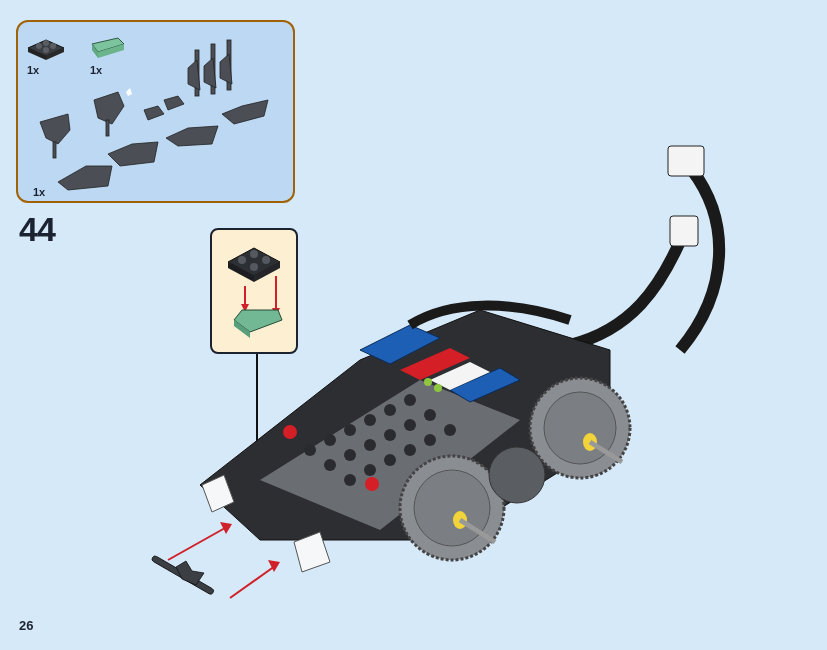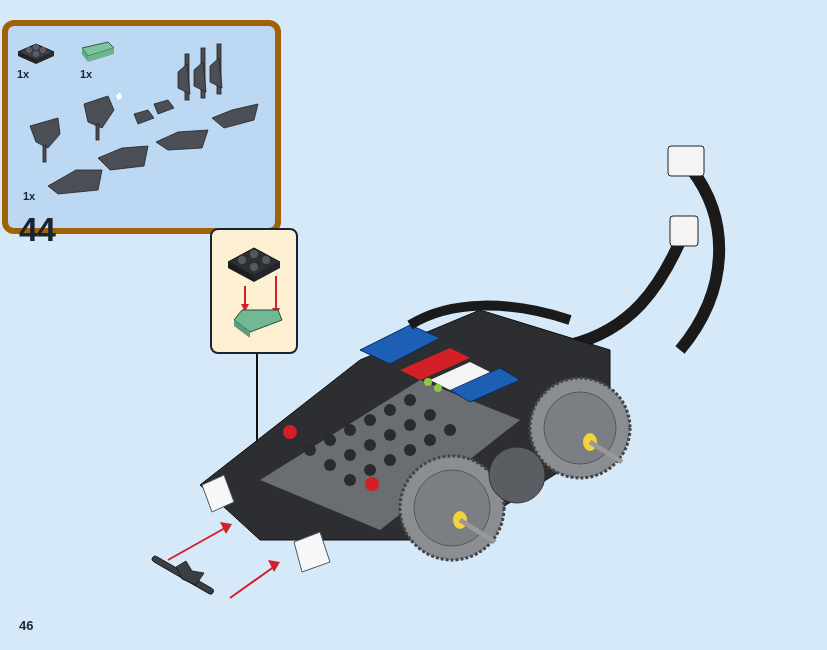--- a/index.html
+++ b/index.html
@@ -2,22 +2,22 @@
 <html><head>
 <meta charset="utf-8">
 <style>
   html, body { margin:0; padding:0; }
   body {
     width:827px; height:650px; position:relative; overflow:hidden;
     background:#d6e9f8;
     font-family:"Liberation Sans", sans-serif;
   }
   .parts-box {
-    position:absolute; left:2px; top:20px; width:279px; height:214px;
-    background:#bcd8f2; border:6px solid #a16207; border-radius:12px;
+    position:absolute; left:16px; top:20px; width:279px; height:183px;
+    background:#bcd8f2; border:2px solid #a16207; border-radius:12px;
     box-sizing:border-box;
   }
   .qty { position:absolute; font-weight:bold; font-size:11px; color:#1c2330; }
   .step-number {
     position:absolute; left:19px; top:210px; font-size:34px; font-weight:bold;
     color:#1c2330; letter-spacing:-1px;
   }
   .callout {
     position:absolute; left:210px; top:228px; width:88px; height:126px;
     background:#fdf0d2; border:2px solid #1c2330; border-radius:8px; box-sizing:border-box;
@@ -162,13 +162,13 @@
   <line x1="80" y1="88" x2="125" y2="56" stroke="#d0202a" stroke-width="2"></line>
   <polygon points="118,50 130,52 124,62" fill="#d0202a"></polygon>
 </svg>
 <svg style="left:152px;top:545px" width="70" height="55">
   <g fill="#3b3e43" stroke="#111" stroke-width="0.8">
     <rect x="2" y="10" width="70" height="6" rx="3" transform="rotate(30 2 10)"></rect>
     <polygon points="24,22 34,16 40,26 52,28 44,40 30,34"></polygon>
   </g>
 </svg>
 
-<div class="page-number">46</div>
+<div class="page-number">26</div>
 
 </body></html>

